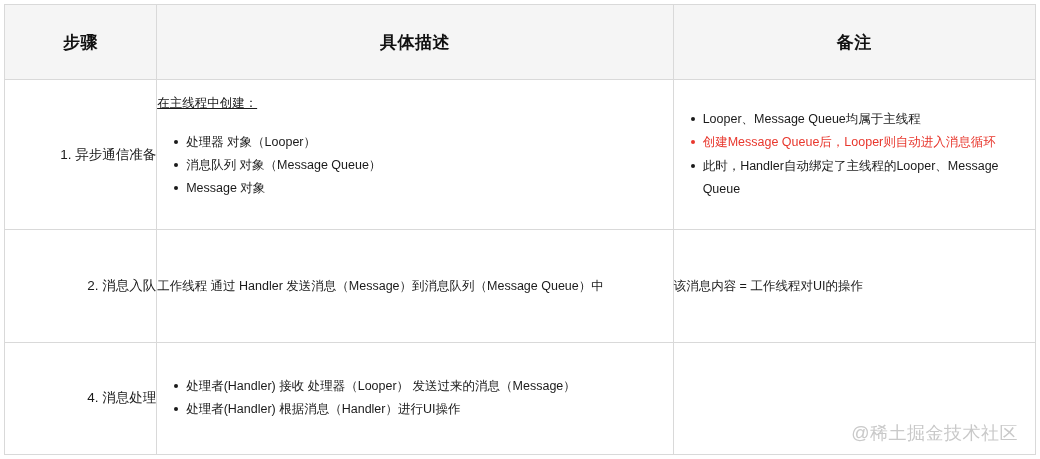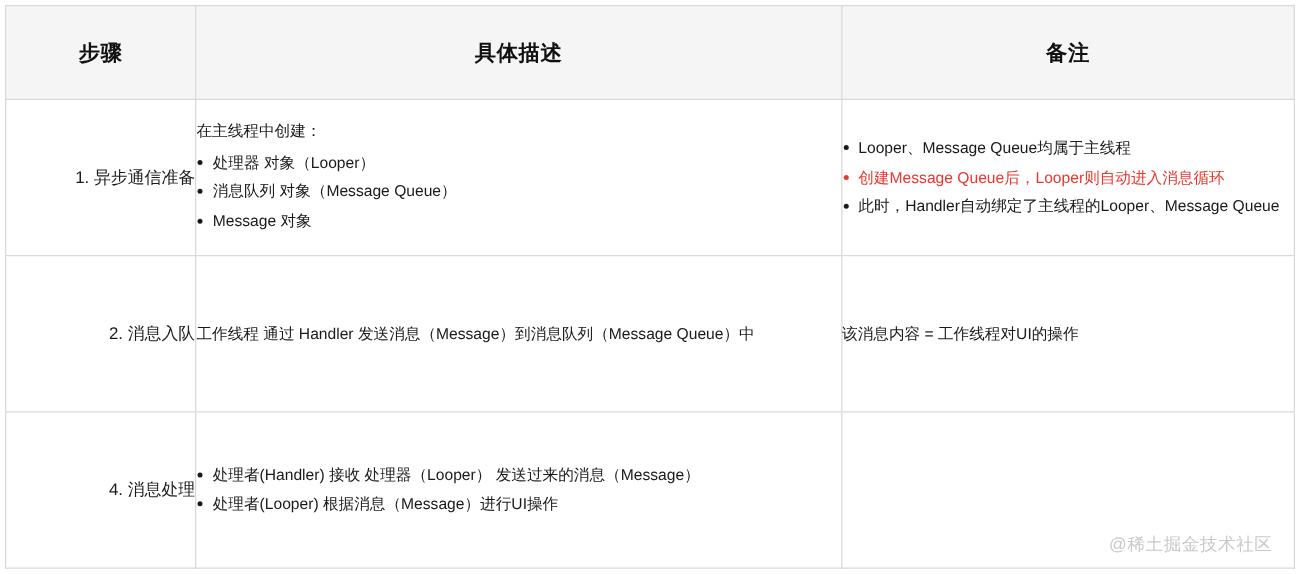--- a/index.html
+++ b/index.html
@@ -55,24 +55,25 @@
     color: #1a1a1a;
   }
   td.body-cell {
     padding: 10px 12px;
     font-size: 12.5px;
     line-height: 1.75;
     color: #1a1a1a;
   }
   .lead {
     margin: 0 0 2px 0;
+    text-decoration: underline;
   }
   ul.bullets {
     list-style: none;
-    margin: 0;
+    margin: 16px;
     padding: 0;
   }
   ul.bullets li {
     position: relative;
     padding-left: 13px;
     margin: 0;
     line-height: 1.85;
   }
   ul.bullets li::before {
     content: "";
@@ -90,21 +91,21 @@
   ul.bullets li.red::before {
     background: #e8372d;
   }
   .plain-line {
     line-height: 1.8;
   }
   .watermark {
     position: absolute;
     right: 22px;
     bottom: 14px;
-    font-size: 14px;
+    font-size: 18px;
     color: #c9c9c9;
     letter-spacing: 0.5px;
     user-select: none;
   }
 </style>
 </head>
 <body>
 
 <div class="sheet">
   <table class="main">
@@ -146,21 +147,21 @@
           </td>
           <td class="body-cell">
             <div class="plain-line">该消息内容 = 工作线程对UI的操作</div>
           </td>
         </tr>
         <tr>
           <td class="step-cell">4. 消息处理</td>
           <td class="body-cell">
             <ul class="bullets">
               <li>处理者(Handler) 接收 处理器（Looper） 发送过来的消息（Message）</li>
-              <li>处理者(Looper) 根据消息（Message）进行UI操作</li>
+              <li>处理者(Handler) 根据消息（Handler）进行UI操作</li>
             </ul>
           </td>
           <td class="body-cell"></td>
         </tr>
       </tbody>
   </table>
 </div>
 
 <div class="watermark">@稀土掘金技术社区</div>
 

